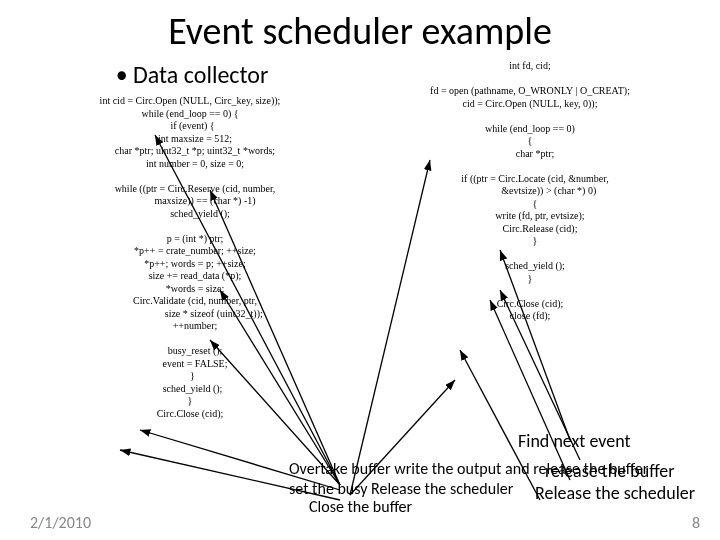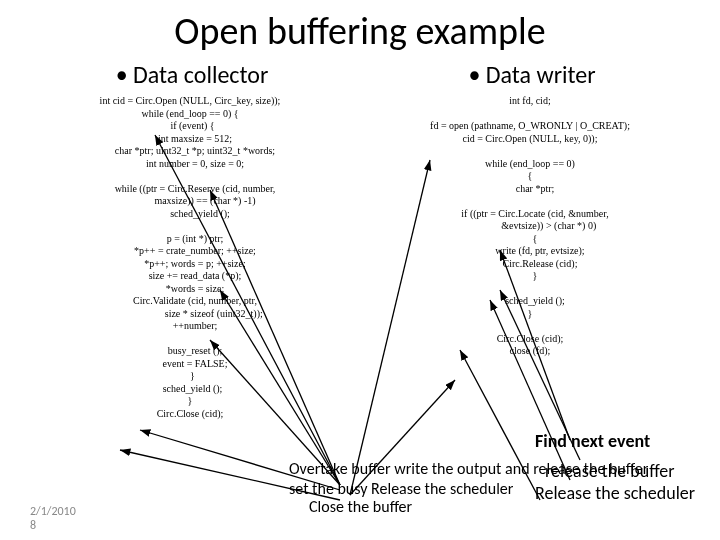--- a/index.html
+++ b/index.html
@@ -63,29 +63,28 @@
     line-height: 1.1;
     margin-left: 19px;
   }
   .footer {
     position: absolute;
     bottom: 8px;
     left: 30px;
     right: 20px;
     display: flex;
     justify-content: space-between;
-    font-size: 12px;
+    font-size: 16px;
     color: #888;
-    flex-direction: column;
   }
 </style>
 </head>
 <body>
 
-<h1 class="title">Open buffering example</h1>
+<h1 class="title">Event scheduler example</h1>
 
 <div class="columns">
   <div class="col">
     <h2 class="col-heading bullet">Data collector</h2>
     <div class="code">int cid = Circ.Open (NULL, Circ_key, size));
 while (end_loop == 0) {
   if (event) {
     int maxsize = 512;
     char *ptr; uint32_t *p; uint32_t *words;
     int number = 0, size = 0;
@@ -104,21 +103,20 @@
     ++number;
 
     busy_reset ();
     event = FALSE;
   }
   sched_yield ();
 }
 Circ.Close (cid);</div>
   </div>
   <div class="col">
-    <h2 class="col-heading bullet">Data writer</h2>
     <div class="code">int fd, cid;
 
 fd = open (pathname, O_WRONLY | O_CREAT);
 cid = Circ.Open (NULL, key, 0));
 
 while (end_loop == 0)
 {
     char *ptr;
 
     if ((ptr = Circ.Locate (cid, &amp;number,
@@ -151,21 +149,21 @@
     <line x1="340" y1="485" x2="155" y2="135"></line>
     <line x1="340" y1="485" x2="220" y2="290"></line>
     <line x1="340" y1="485" x2="210" y2="340"></line>
     <line x1="340" y1="490" x2="140" y2="430"></line>
     <line x1="340" y1="500" x2="120" y2="450"></line>
     <line x1="350" y1="495" x2="430" y2="160"></line>
     <line x1="350" y1="495" x2="455" y2="380"></line>
   </g>
 </svg>
 
-<div class="annotation" style="left:535px; top:430px;font-weight:bold;">Find next event</div>
+<div class="annotation" style="left:518px; top:430px;">Find next event</div>
 <div class="annotation" style="left:545px; top:460px;">release the buffer</div>
 <div class="annotation" style="left:535px; top:482px;">Release the scheduler</div>
 
 <div class="overlap" style="left:270px; top:460px;">Overtake buffer write the output and release the buffer</div>
 <div class="overlap" style="left:270px; top:480px;text-align:center;">set the busy Release the scheduler</div>
 <div class="overlap" style="left:290px; top:498px;">Close the buffer</div>
 
 <div class="footer">
   <span>2/1/2010</span>
   <span>8</span>

